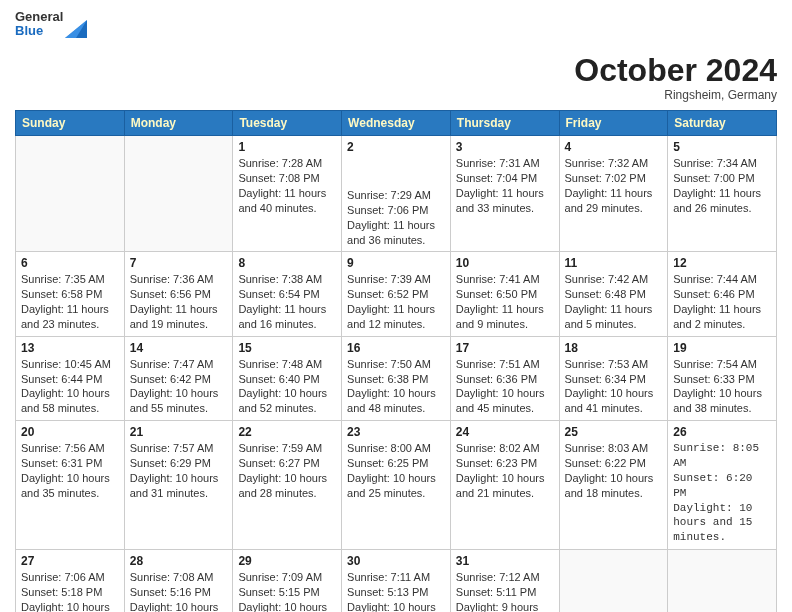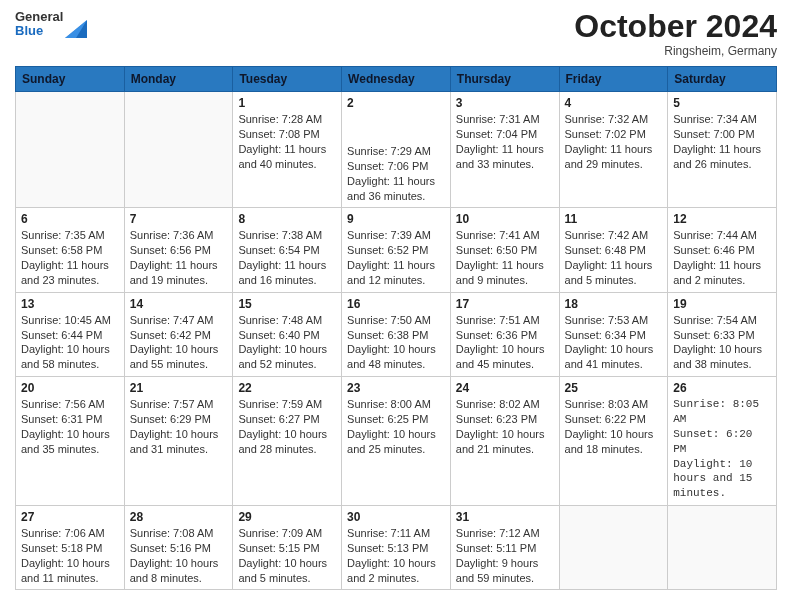--- a/index.html
+++ b/index.html
@@ -42,34 +42,35 @@
       margin-left: 2px;
     }
     .title-area {
       text-align: right;
     }
     .month-title {
       font-size: 32px;
       font-weight: bold;
       color: #222;
       line-height: 1;
+      margin-top: 44px;
     }
     .location {
       font-size: 12px;
       color: #444;
       margin-top: 2px;
     }
     table {
       width: 100%;
       border-collapse: collapse;
       table-layout: fixed;
     }
     thead tr th {
       background-color: #2979c0;
-      color: #0f172a;
+      color: #fef9c3;
       font-size: 12px;
       font-weight: bold;
       padding: 5px 6px;
       text-align: left;
       border: 1px solid #1a5fa0;
     }
     tbody tr td {
       border: 1px solid #ccc;
       vertical-align: top;
       padding: 4px 5px;

